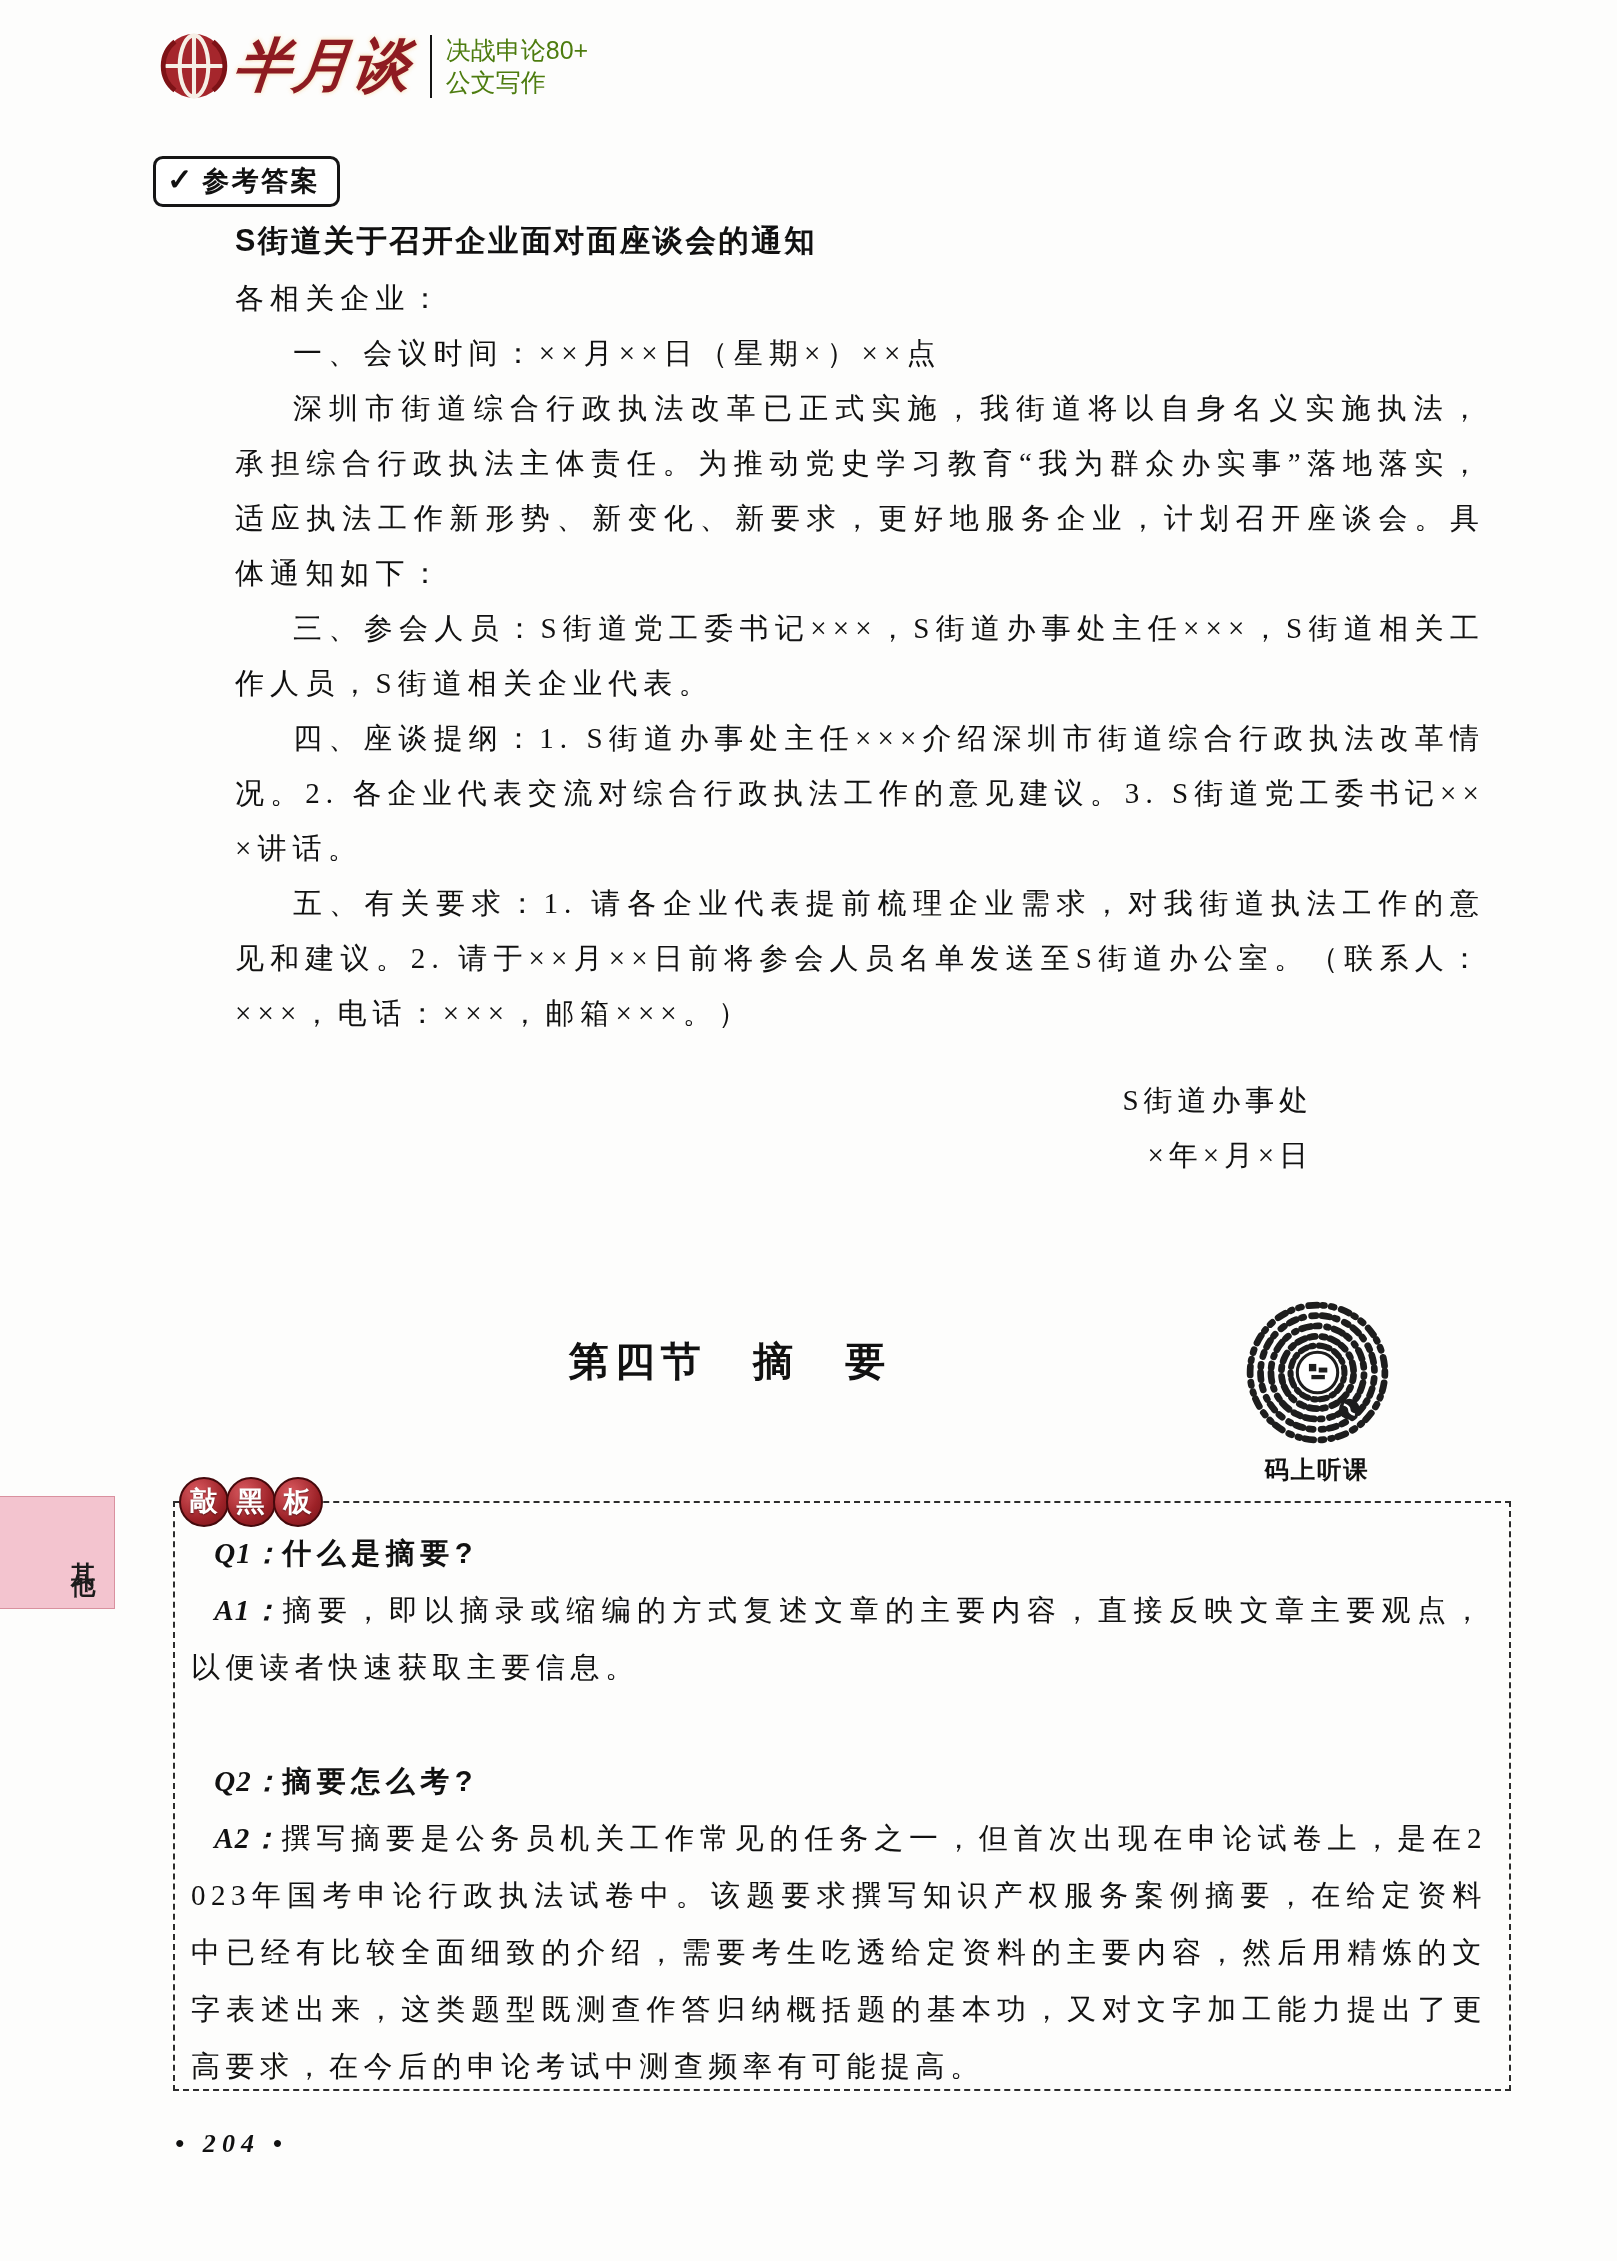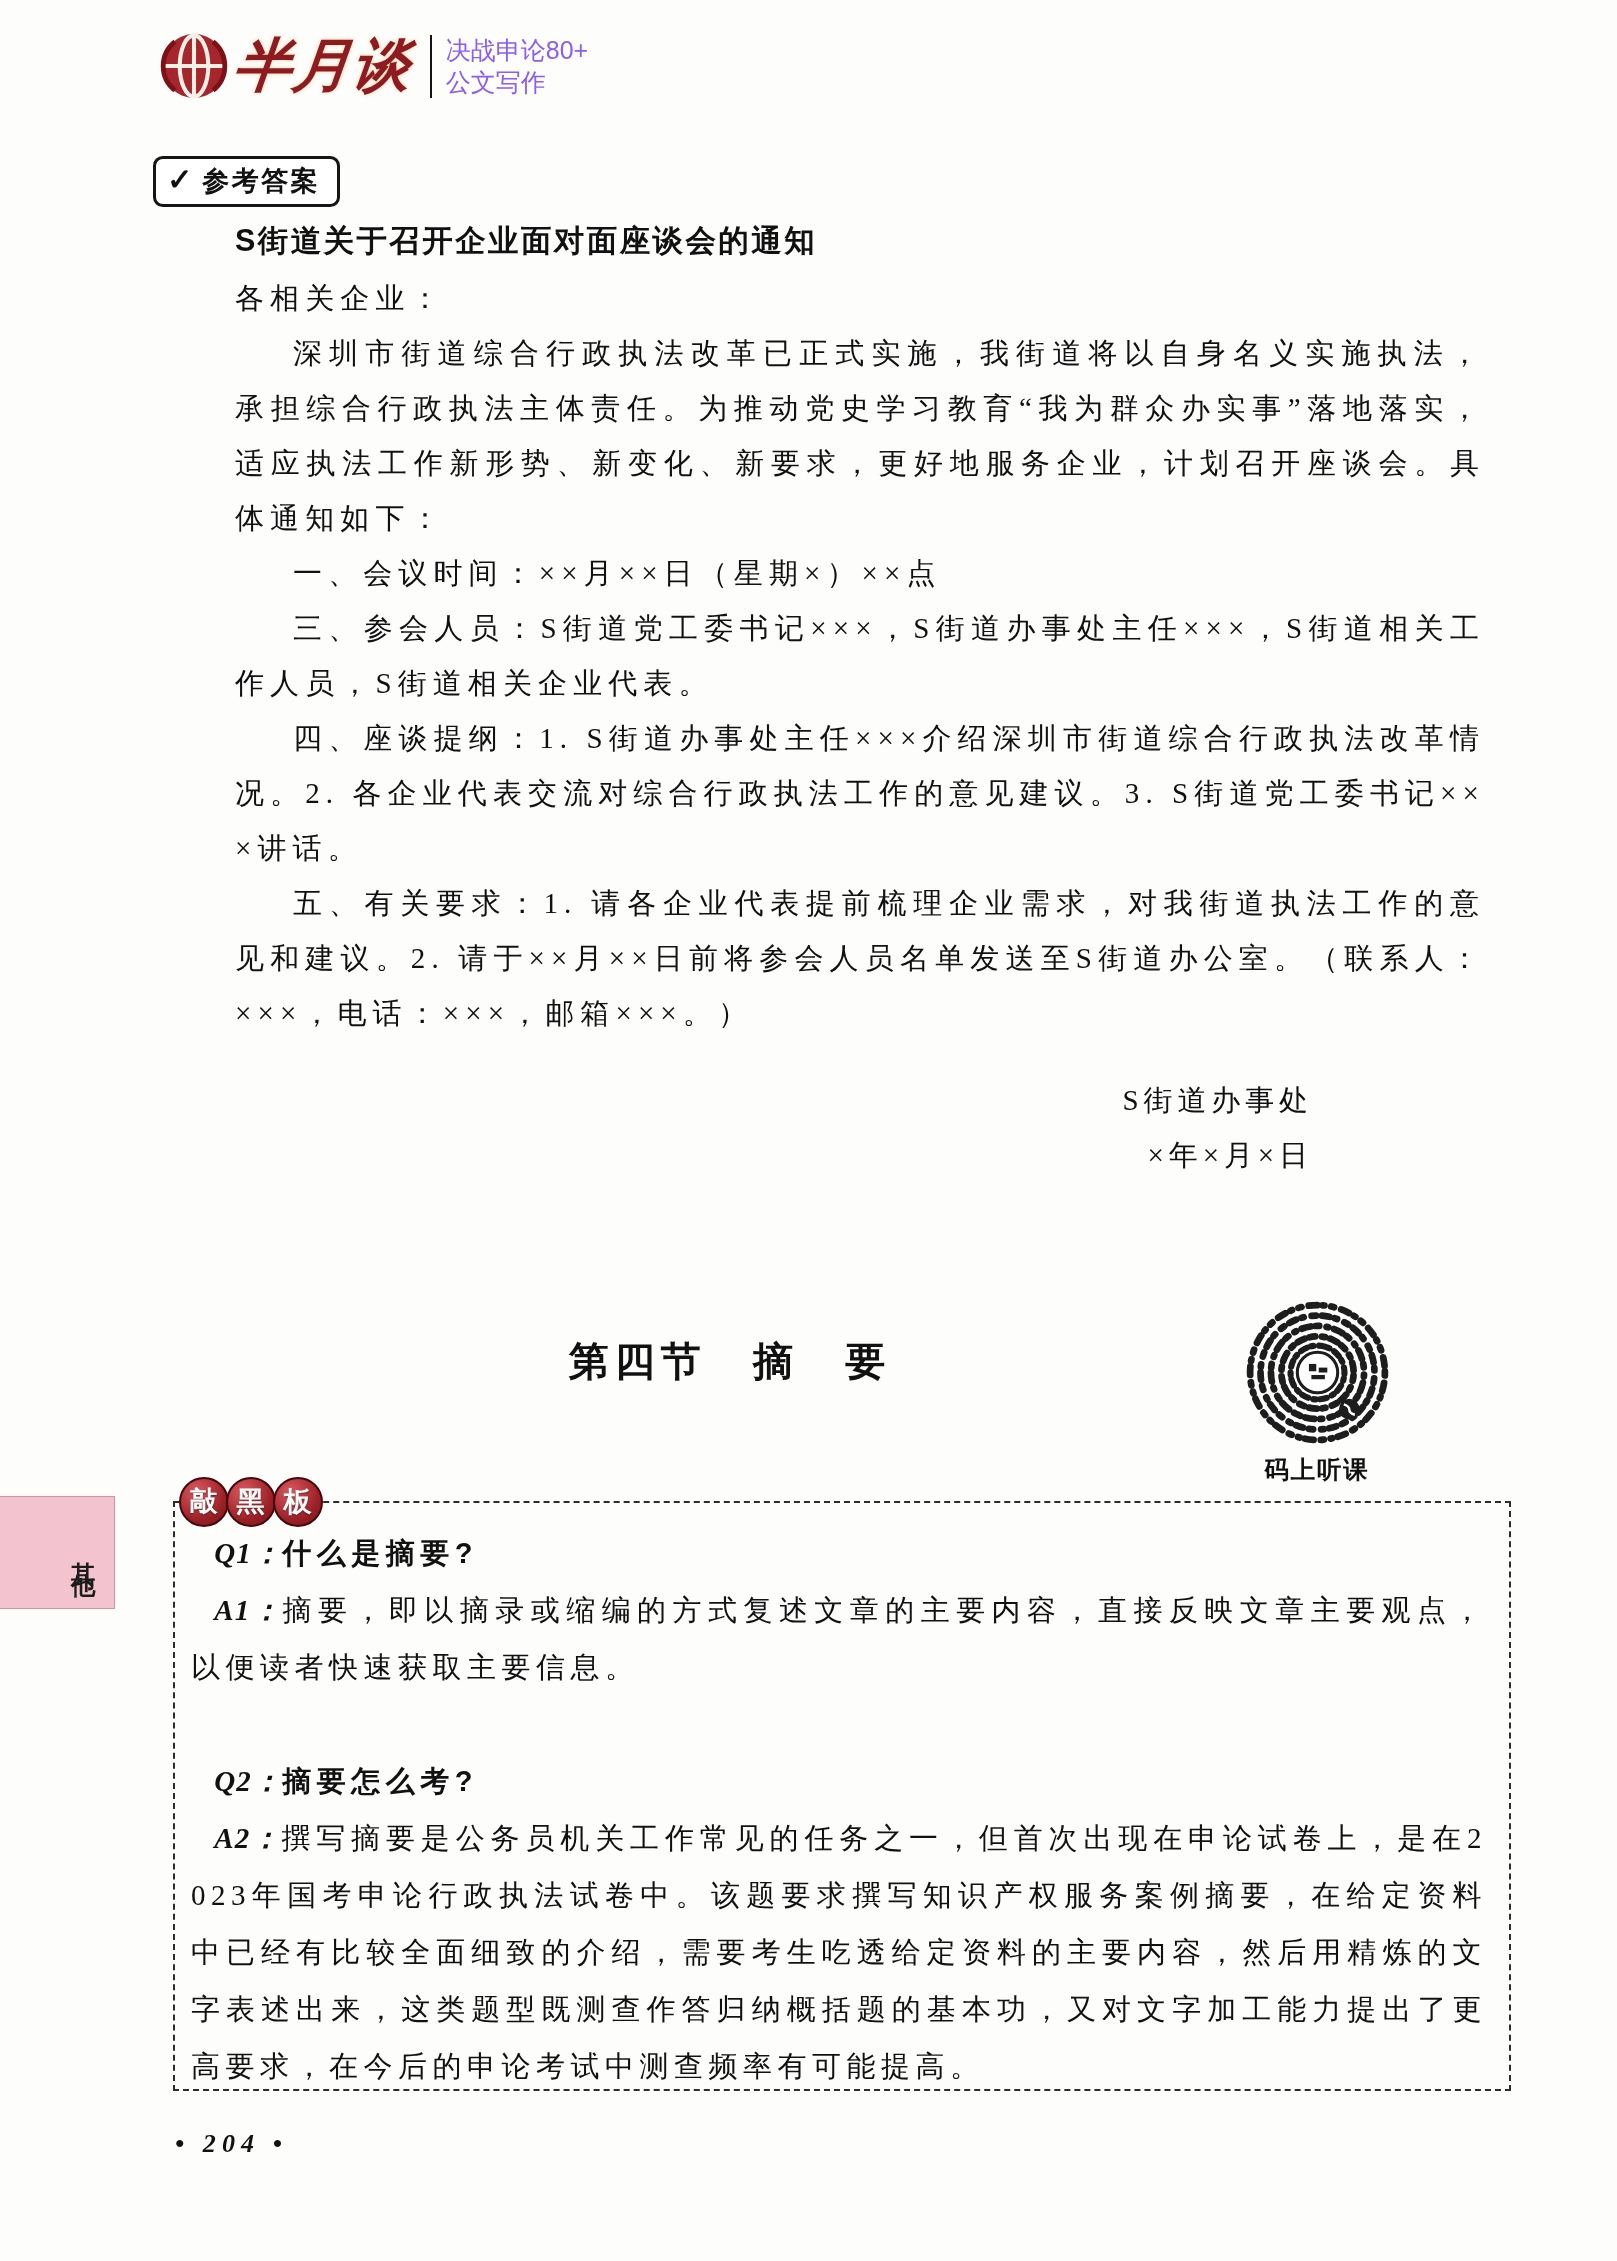--- a/index.html
+++ b/index.html
@@ -8,21 +8,21 @@
         font-family:"Liberation Serif","DejaVu Serif",serif;color:#111;}
 
   
   .header{position:absolute;left:160px;top:27px;display:flex;align-items:center;}
   .emblem{width:68px;height:68px;flex:0 0 auto;}
   .brand{font-family:"Liberation Sans","DejaVu Sans",sans-serif;font-style:italic;font-weight:900;
          font-size:58px;color:#8e1b21;letter-spacing:1.2px;margin-left:6.1px;transform:skewX(-6deg);
          text-shadow:0 0 4.3px rgba(236,168,56,.45);white-space:nowrap;}
   .hdr-divider{width:2.4px;height:63px;background:#141414;margin:0 13.4px 0 18.3px;}
   .hdr-right{font-family:"Liberation Sans","DejaVu Sans",sans-serif;font-size:25px;line-height:32px;
-             font-weight:500;color:#8b5cf6;white-space:nowrap;}
+             font-weight:500;color:#4d7c0f;white-space:nowrap;}
 
   
   .answer-badge{position:absolute;left:153px;top:156px;display:flex;align-items:center;gap:9.8px;
                 border:3.1px solid #151515;border-radius:9.8px;padding:3.7px 17px 4.9px 11px;background:#fff;}
   .answer-badge .check{font-size:30.5px;font-weight:900;line-height:1;}
   .answer-badge .label{font-family:"Liberation Sans","DejaVu Sans",sans-serif;font-size:27px;font-weight:800;letter-spacing:2.4px;}
 
   
   .notice{position:absolute;left:235px;top:214px;width:1250px;}
   .notice-title{font-family:"Liberation Sans","DejaVu Sans",sans-serif;font-size:30.5px;font-weight:800;
@@ -90,22 +90,22 @@
   </div>
 
   <div class="answer-badge">
     <span class="check">✓</span>
     <span class="label">参考答案</span>
   </div>
 
   <div class="notice">
     <h1 class="notice-title">S街道关于召开企业面对面座谈会的通知</h1>
     <p>各相关企业：</p>
+    <p class="indent">一、会议时间：××月××日（星期×）××点</p>
     <p class="indent">深圳市街道综合行政执法改革已正式实施，我街道将以自身名义实施执法，承担综合行政执法主体责任。为推动党史学习教育“我为群众办实事”落地落实，适应执法工作新形势、新变化、新要求，更好地服务企业，计划召开座谈会。具体通知如下：</p>
-    <p class="indent">一、会议时间：××月××日（星期×）××点</p>
     <p class="indent">三、参会人员：S街道党工委书记×××，S街道办事处主任×××，S街道相关工作人员，S街道相关企业代表。</p>
     <p class="indent">四、座谈提纲：1. S街道办事处主任×××介绍深圳市街道综合行政执法改革情况。2. 各企业代表交流对综合行政执法工作的意见建议。3. S街道党工委书记×××讲话。</p>
     <p class="indent">五、有关要求：1. 请各企业代表提前梳理企业需求，对我街道执法工作的意见和建议。2. 请于××月××日前将参会人员名单发送至S街道办公室。（联系人：×××，电话：×××，邮箱×××。）</p>
     <div class="signature">
       <div>S街道办事处</div>
       <div>×年×月×日</div>
     </div>
   </div>
 
   <div class="section-head">

